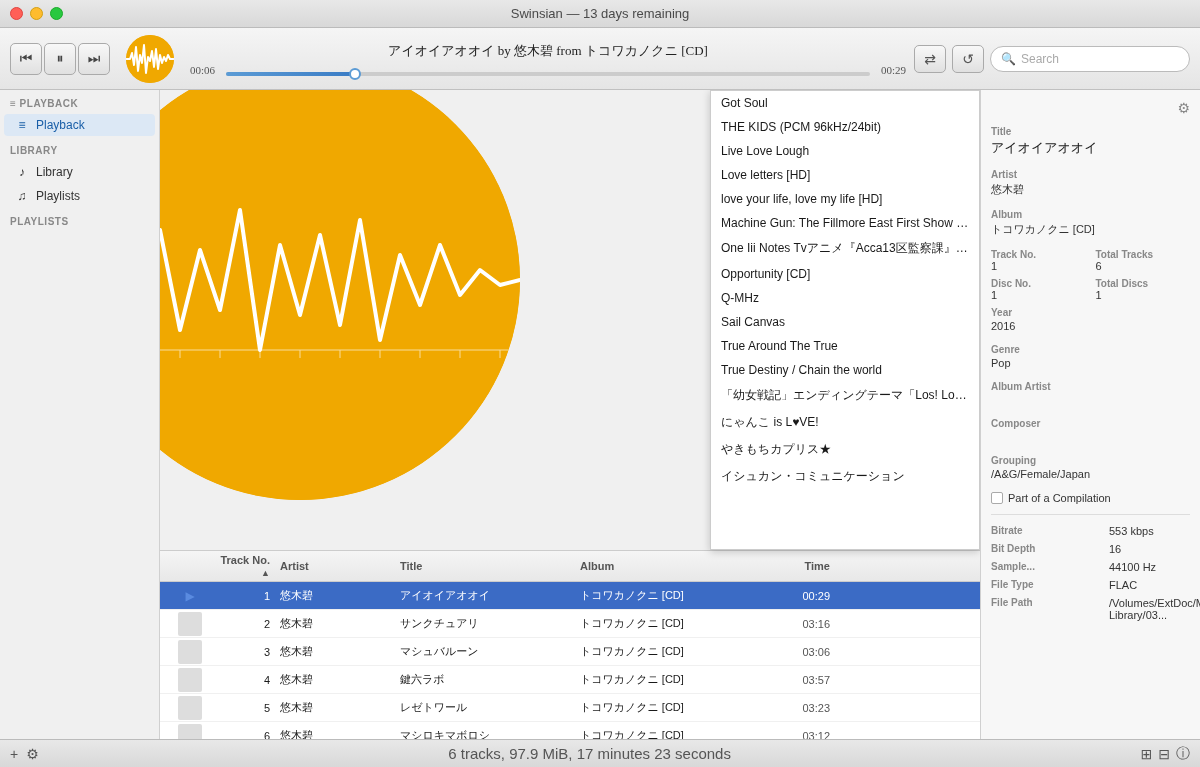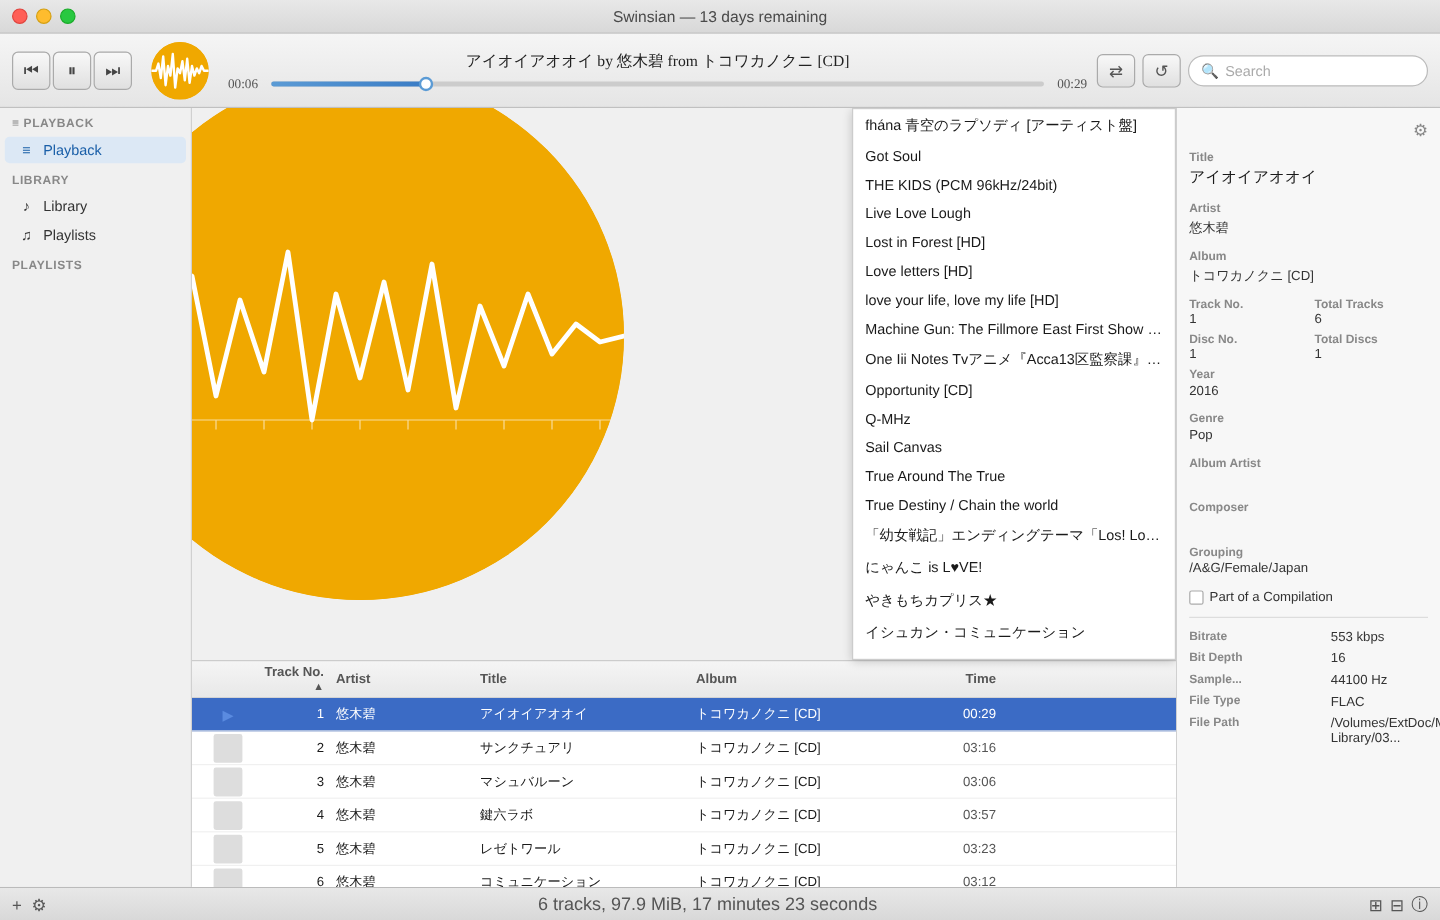--- a/index.html
+++ b/index.html
@@ -100,21 +100,21 @@
       font-family: Liberation Serif, serif;
     }
     #now-playing-text {
       font-size: 13px;
       color: #222;
       text-align: center;
     }
     #progress-bar-container {
       width: 100%;
       display: flex;
-      align-items: center;
+      align-items: flex-end;
       gap: 6px;
     }
     #time-start, #time-end {
       font-size: 11px;
       color: #555;
       width: 30px;
     }
     #time-end { text-align: right; }
     #progress-track {
       flex: 1;
@@ -478,25 +478,23 @@
             <line x1="380" y1="290" x2="380" y2="298"></line>
             <line x1="420" y1="290" x2="420" y2="298"></line>
           </g>
         </svg>
       </div>
     </div>
 
     <div id="dropdown-overlay">
       <div id="dropdown-spacer"></div>
       <div id="dropdown-list">
-      <div class="dropdown-item">fhána 青空のラプソディ [アーティスト盤]</div>
           <div class="dropdown-item">Got Soul</div>
           <div class="dropdown-item">THE KIDS (PCM 96kHz/24bit)</div>
           <div class="dropdown-item">Live Love Lough</div>
-          <div class="dropdown-item">Lost in Forest [HD]</div>
           <div class="dropdown-item">Love letters [HD]</div>
           <div class="dropdown-item">love your life, love my life [HD]</div>
           <div class="dropdown-item">Machine Gun: The Fillmore East First Show 12/31/1969</div>
           <div class="dropdown-item">One Iii Notes Tvアニメ『Acca13区監察課』Op主題歌「Shadow And Truth」Fi...</div>
           <div class="dropdown-item">Opportunity [CD]</div>
           <div class="dropdown-item">Q-MHz</div>
           <div class="dropdown-item">Sail Canvas</div>
           <div class="dropdown-item">True Around The True</div>
           <div class="dropdown-item">True Destiny / Chain the world</div>
           <div class="dropdown-item">「幼女戦記」エンディングテーマ「Los! Los! Los!」</div>
@@ -568,21 +566,21 @@
     <div class="td-title">レゼトワール</div>
     <div class="td-album">トコワカノクニ [CD]</div>
     <div class="td-time track-time">03:23</div>
   </div>
           <div class="track-row">
     <div class="td-artwork">
       <div class="track-artwork-thumb"></div>
     </div>
     <div class="td-trackno">6</div>
     <div class="td-artist">悠木碧</div>
-    <div class="td-title">コミュニケーション</div>
+    <div class="td-title">マシロキマボロシ</div>
     <div class="td-album">トコワカノクニ [CD]</div>
     <div class="td-time track-time">03:12</div>
   </div>
         </div>
     </div>
   </div>
 
   <div id="right-panel">
     <div id="right-panel-header">
       <span class="gear-icon-btn">⚙</span>

